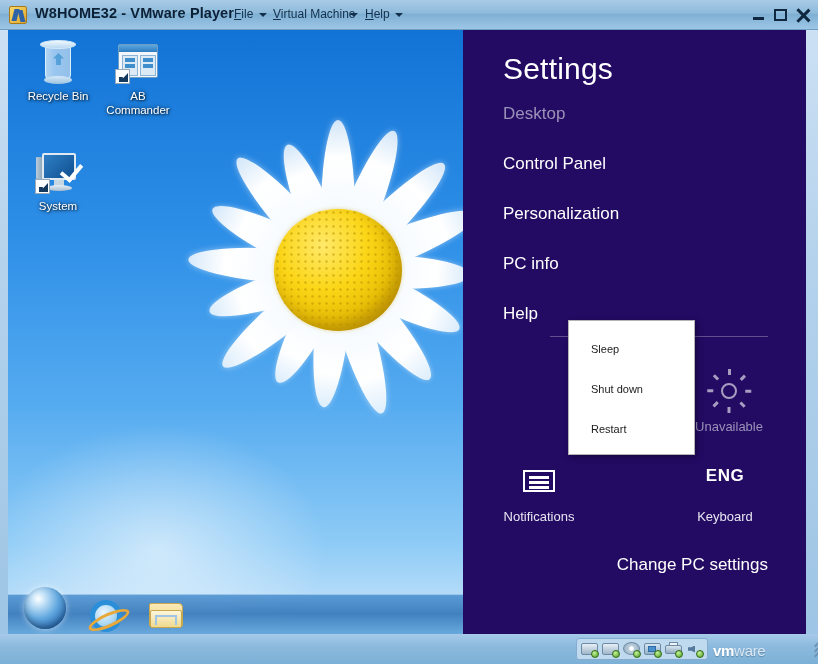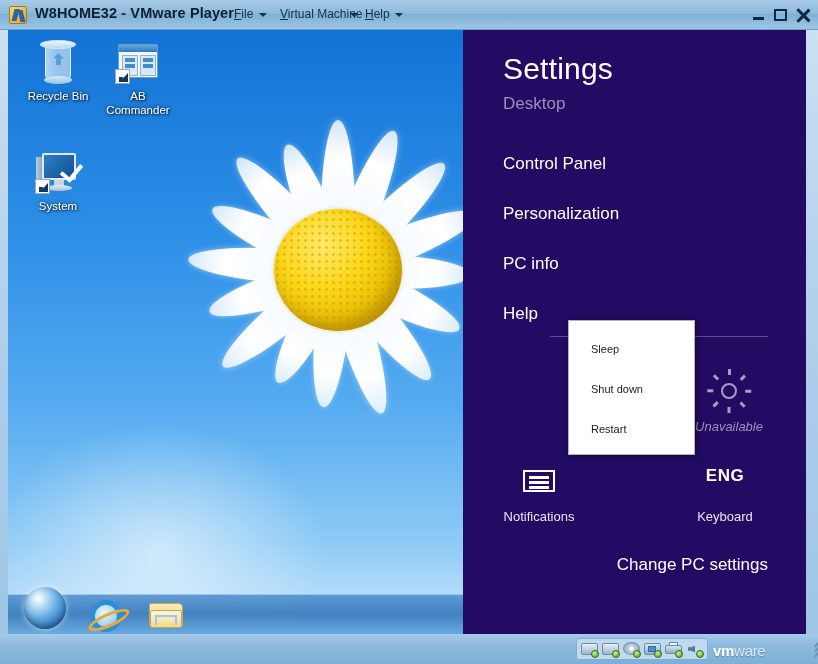--- a/index.html
+++ b/index.html
@@ -77,21 +77,21 @@
   .menu-caret {
     position: absolute;
     top: 13px;
     width: 0; height: 0;
     border-left: 4px solid transparent;
     border-right: 4px solid transparent;
     border-top: 4px solid #13304d;
   }
   #menu-file { left: 234px; }
   #caret-file { left: 259px; }
-  #menu-vm { left: 273px; margin-left: 7px; }
+  #menu-vm { left: 273px; }
   #caret-vm { left: 350px; }
   #menu-help { left: 365px; }
   #caret-help { left: 395px; }
 
   .win-btn {
     position: absolute;
     top: 6px;
     width: 18px; height: 18px;
     cursor: default;
   }
@@ -427,21 +427,21 @@
   }
   .charm-link {
     position: absolute;
     left: 40px;
     font-size: 17px;
     color: #ffffff;
     white-space: nowrap;
     cursor: default;
   }
   .charm-link.dim { color: #9a92b8; }
-  #charm-desktop        { top: 64px; text-align: center; }
+  #charm-desktop        { top: 74px; text-align: center; }
   #charm-control-panel  { top: 124px; }
   #charm-personalization{ top: 174px; }
   #charm-pc-info        { top: 224px; }
   #charm-help           { top: 274px; }
 
   #charm-separator {
     position: absolute;
     left: 87px; top: 306px;
     width: 218px; height: 1px;
     background: rgba(255,255,255,0.28);
@@ -457,21 +457,21 @@
   .charm-tile .glyph {
     position: relative;
     width: 46px; height: 46px;
     margin: 0 auto 5px auto;
   }
   .charm-tile .cap {
     font-size: 13px;
     color: #e8e6f2;
     white-space: nowrap;
   }
-  .charm-tile.dim .cap { color: #9a92b8; font-style: italic; }
+  .charm-tile.dim .cap { color: #9a92b8; }
   .charm-tile.dim .glyph { opacity: 0.6; }
 
   #tile-network      { left: 22px;  top: 338px; }
   #tile-volume       { left: 128px; top: 338px; }
   #tile-brightness   { left: 212px; top: 338px; }
   #tile-notifications{ left: 22px;  top: 428px; }
   #tile-power        { left: 118px; top: 428px; }
   #tile-keyboard     { left: 208px; top: 428px; }
 
   

